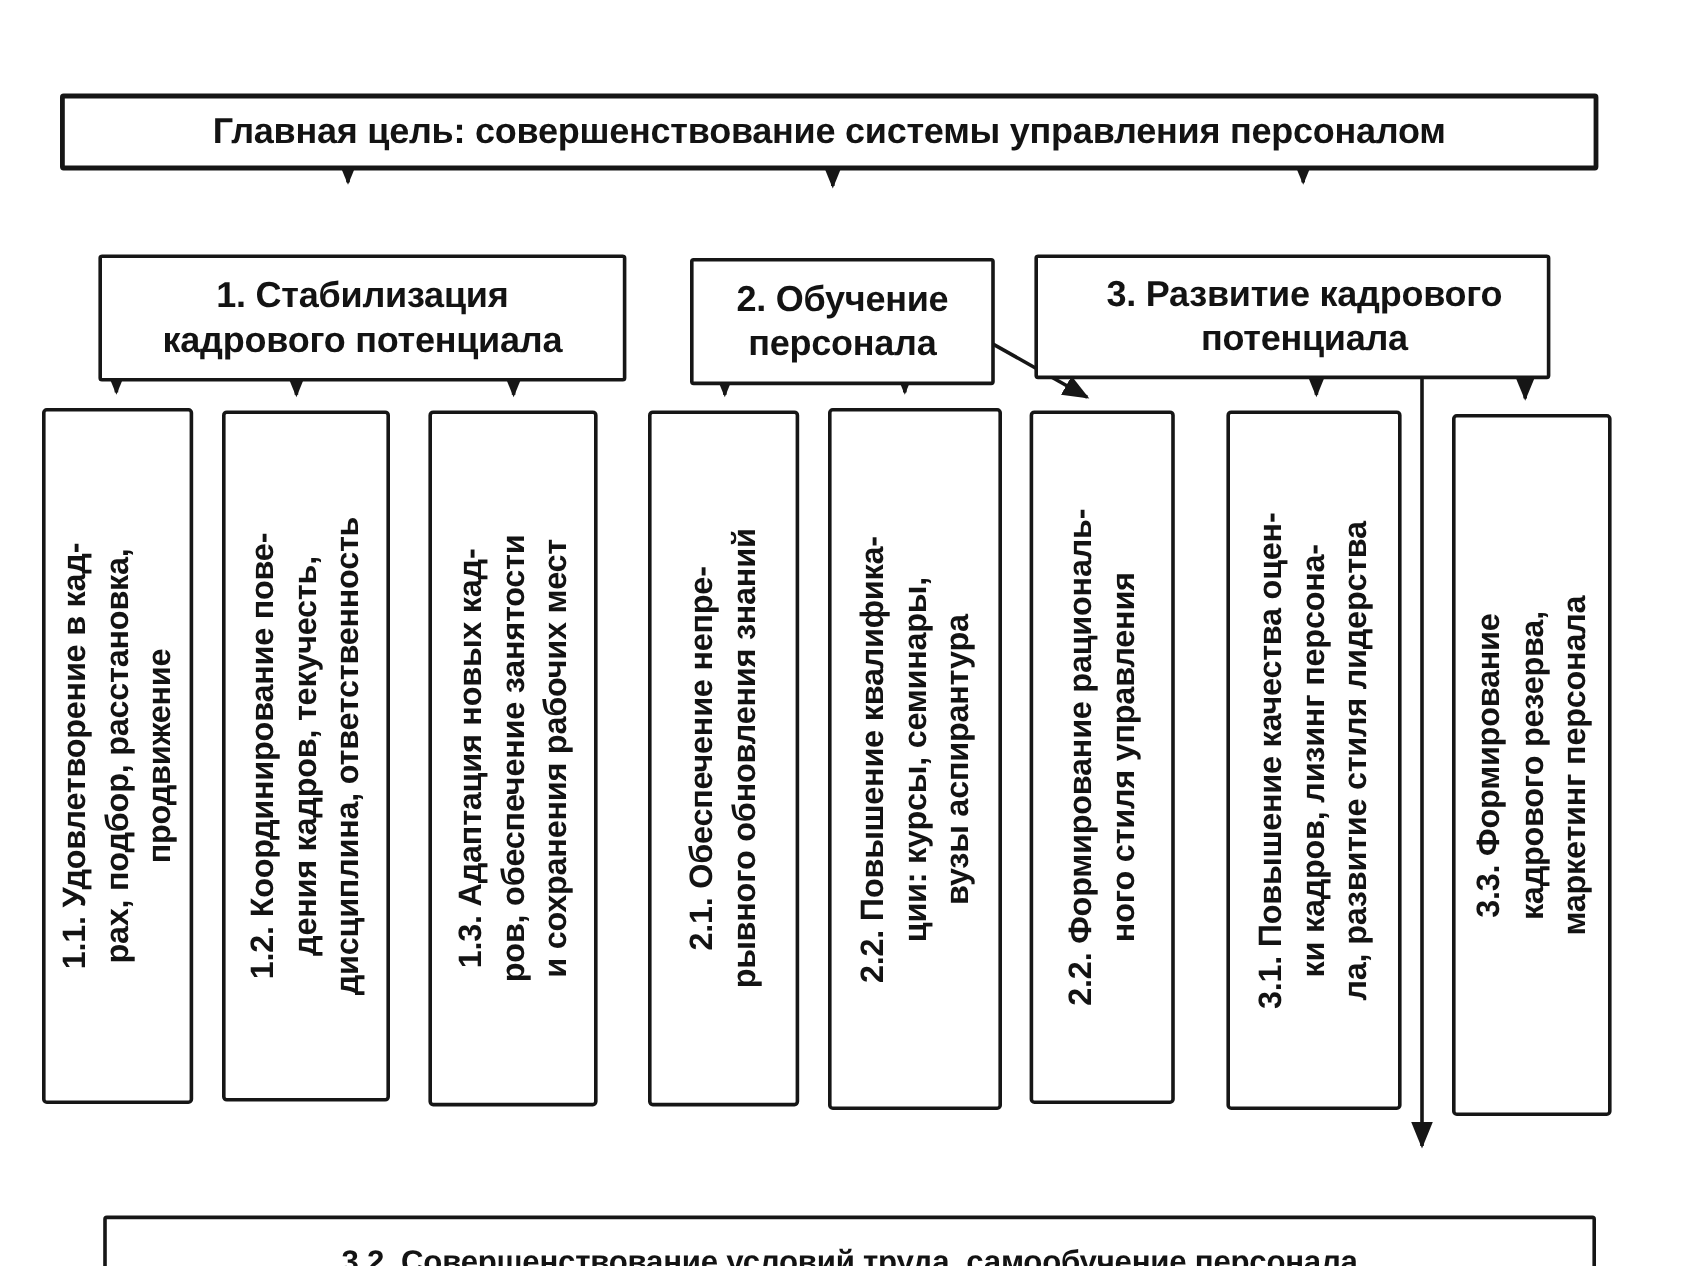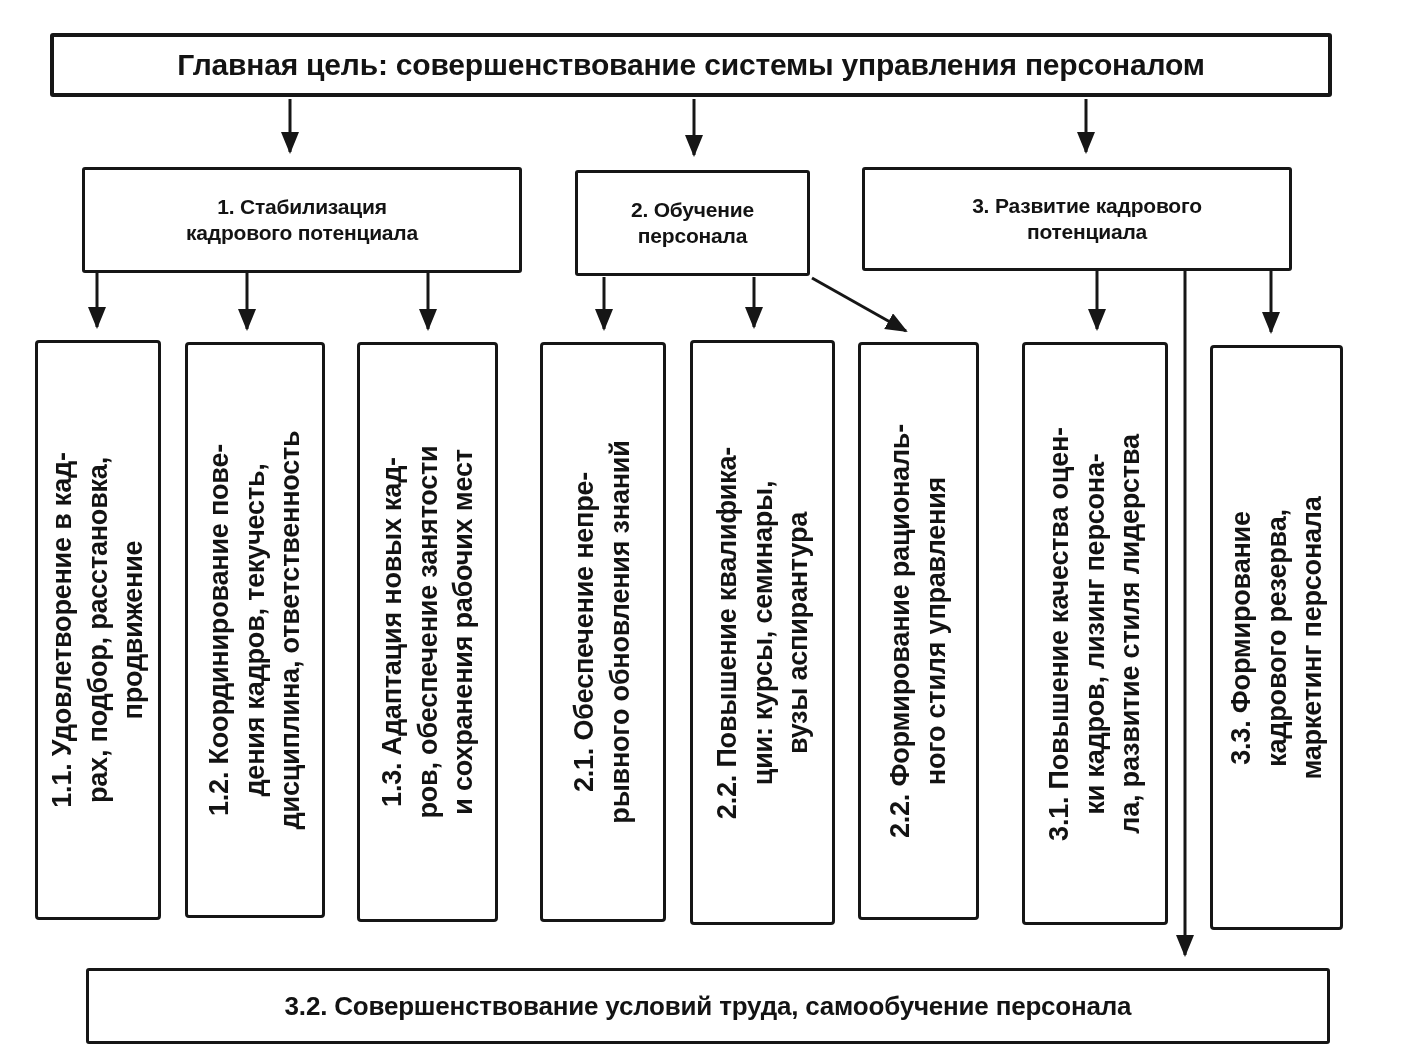--- a/index.html
+++ b/index.html
@@ -5,26 +5,26 @@
   html,body{margin:0;padding:0;background:#ffffff;}
   .canvas{
     position:relative;width:1414px;height:1055px;background:#ffffff;
     font-family:"Liberation Sans","DejaVu Sans",sans-serif;overflow:hidden;
   }
   .wires{position:absolute;left:0;top:0;pointer-events:none;}
   .box{
     position:absolute;box-sizing:border-box;border:3px solid #161616;border-radius:3px;
     background:#ffffff;color:#131313;font-weight:bold;
     display:flex;align-items:center;justify-content:center;text-align:center;
-    white-space:pre-line;letter-spacing:-0.2px;
+    white-space:pre-line;letter-spacing:-0.2px;margin-top:45px;
   }
   .top-box{left:50px;top:33px;width:1282px;height:64px;font-size:30px;border-width:4px;}
-  .l2{font-size:21px;line-height:1.25;}
+  .l2{font-size:30px;line-height:1.25;}
   .l2-1{left:82px;top:167px;width:440px;height:106px;}
-  .l2-2{left:575px;top:170px;width:235px;height:106px;}
+  .l2-2{left:575px;top:170px;width:254px;height:106px;}
   .l2-3{left:862px;top:167px;width:430px;height:104px;padding-left:20px;}
   .bottom-box{left:86px;top:968px;width:1244px;height:76px;font-size:26px;}
   .vbox{
     position:absolute;box-sizing:border-box;border:3px solid #161616;border-radius:4px;
     background:#ffffff;
   }
   .rot{
     position:absolute;left:50%;top:50%;width:545px;
     transform:translate(-50%,-50%) rotate(-90deg);
     text-align:center;font-weight:bold;font-size:27px;line-height:1.32;

